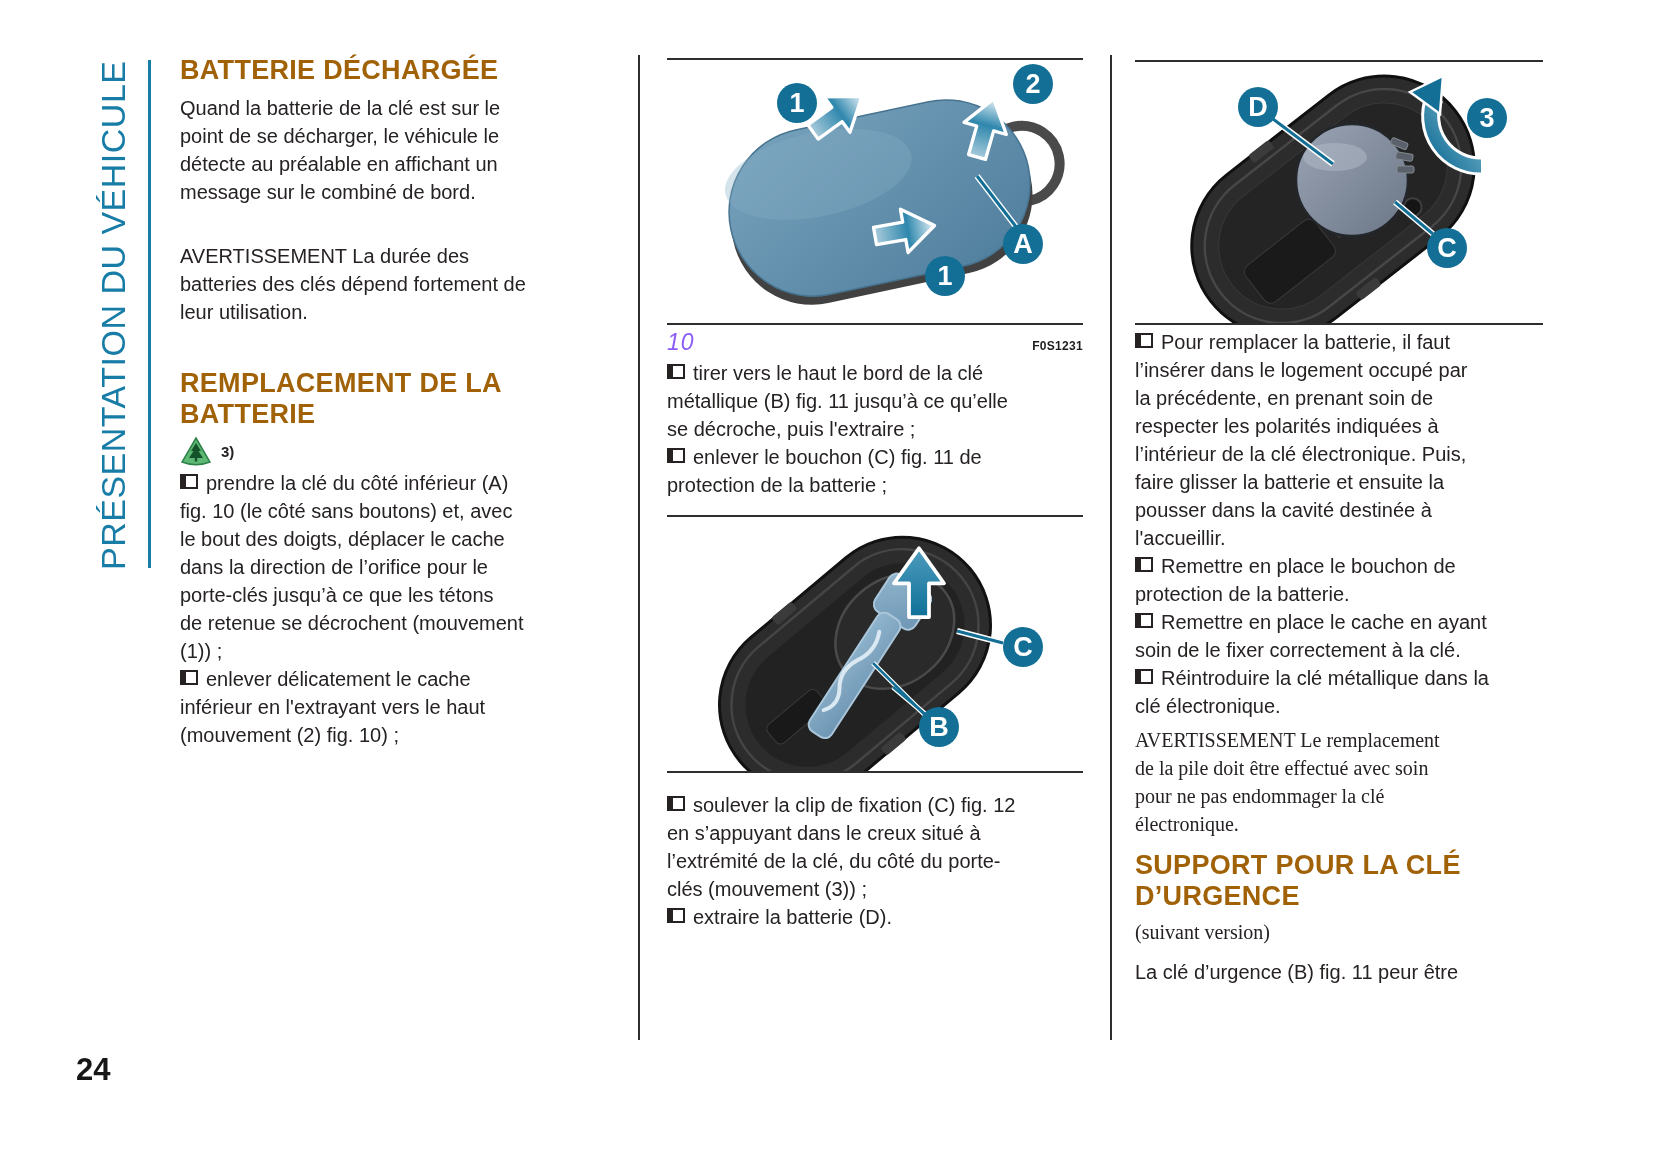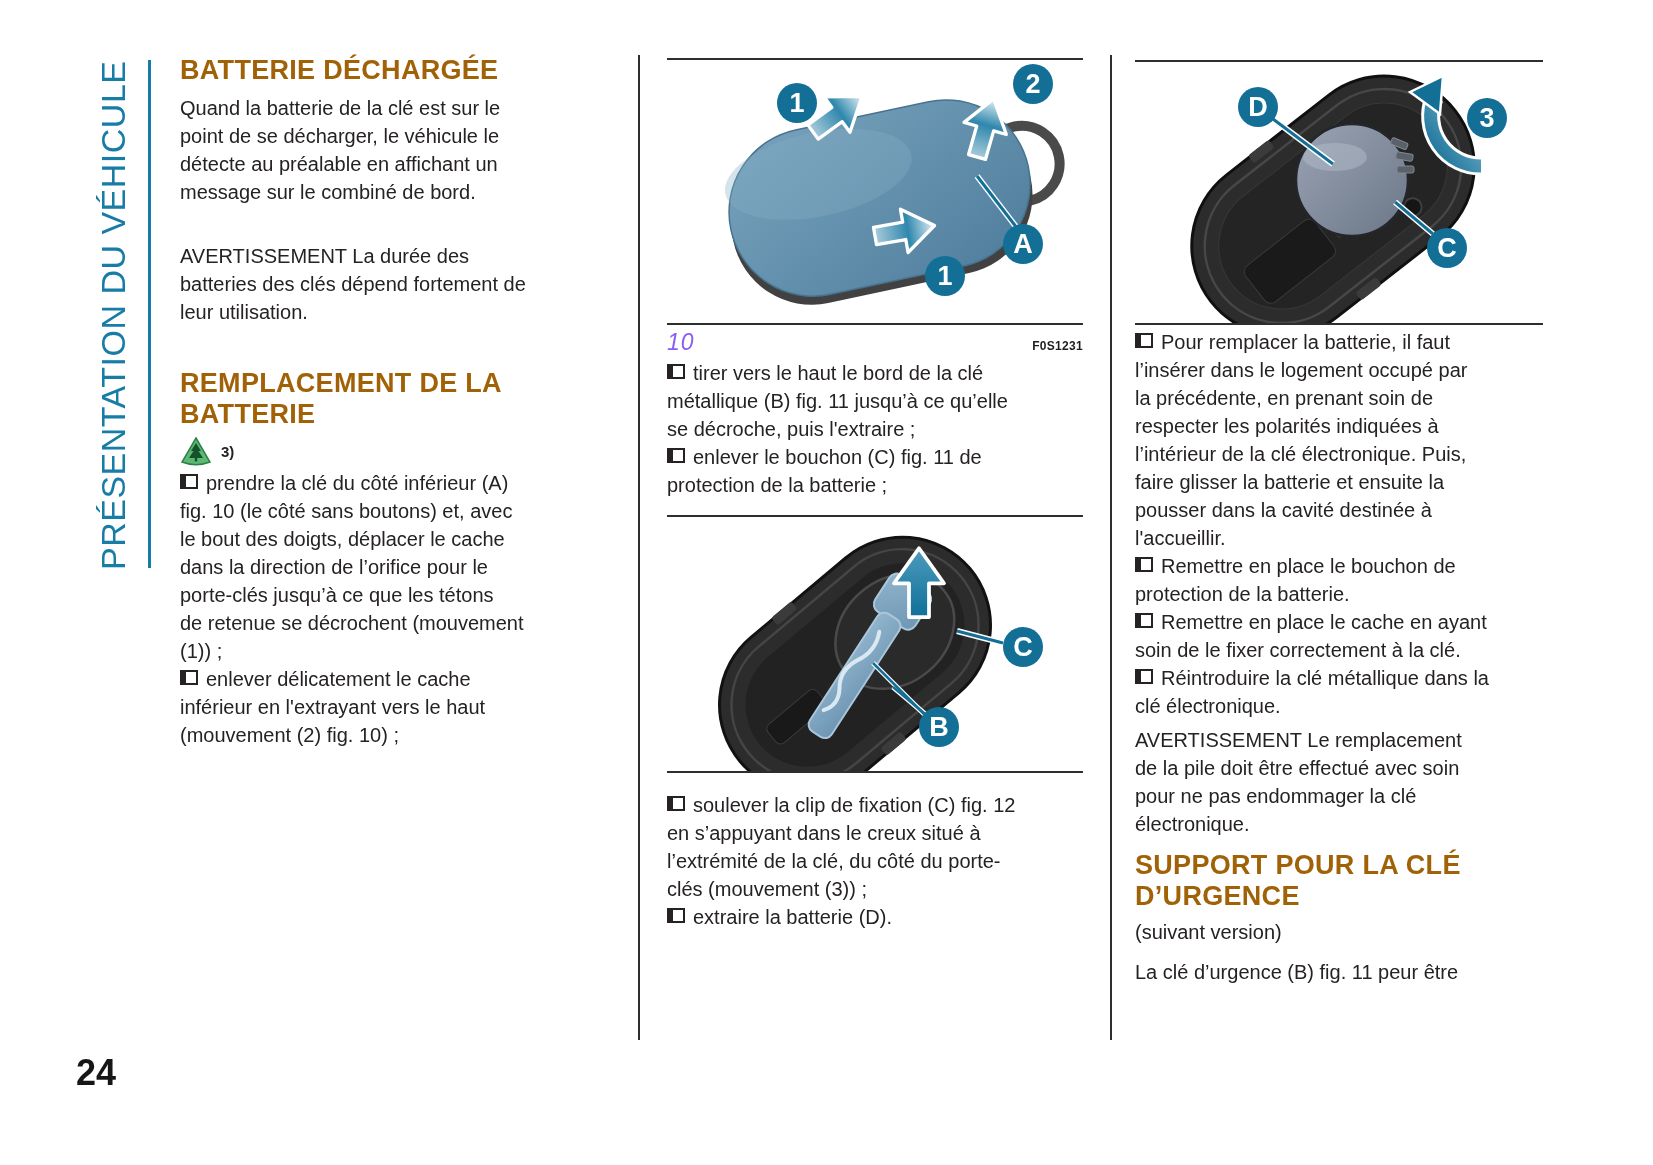--- a/index.html
+++ b/index.html
@@ -7,38 +7,38 @@
     width:1653px;height:1165px;position:relative;background:#ffffff;
     font-family:"Liberation Sans", sans-serif;color:#262222;overflow:hidden;
   }
   
   .vlabel{
     position:absolute;left:94px;top:56px;height:514px;
     writing-mode:vertical-rl;transform:rotate(180deg);
     font-size:34px;letter-spacing:.5px;color:#177ca6;white-space:nowrap;
   }
   .vrule{position:absolute;left:148px;top:60px;width:3px;height:508px;background:#177ca6;}
-  .pagenum{position:absolute;left:76px;top:1052px;font-size:36px;font-weight:bold;color:#161616;}
+  .pagenum{position:absolute;left:76px;top:1052px;font-size:31px;font-weight:bold;color:#161616;}
   
   .divider{position:absolute;top:55px;width:2px;height:985px;background:#2e2e2e;}
   .d1{left:638px;} .d2{left:1110px;}
   
   .col{position:absolute;top:55px;}
   .col1{left:180px;width:408px;}
   .col2{left:667px;width:416px;}
   .col3{left:1135px;width:408px;}
   
   .h-teal{color:#a16207;font-weight:bold;font-size:27px;line-height:31px;letter-spacing:.3px;white-space:pre-line;margin:0;}
   .body-text{font-size:20px;line-height:28px;white-space:pre-line;margin:0;}
   .bullet .sq{
     display:inline-block;width:10px;height:11px;border:2.5px solid #262222;
     border-left-width:6px;margin-right:8px;vertical-align:1px;
   }
   .mt8{margin-top:8px;} .mt16{margin-top:16px;} .mt17{margin-top:3px;} .mt18{margin-top:18px;}
-  .mt36{margin-top:36px;} .mt42{margin-top:42px;} .mt6{margin-top:6px;} .mt12{margin-top:12px;}
+  .mt36{margin-top:36px;} .mt42{margin-top:42px;} .mt6{margin-top:6px;font-family:Liberation Serif, serif;} .mt12{margin-top:12px;}
   
   .fig{border-top:2px solid #2e2e2e;border-bottom:2px solid #2e2e2e;}
   .fig svg{display:block;}
   .figcap{display:flex;justify-content:space-between;align-items:baseline;margin-top:4px;}
   .fignum{font-size:23px;color:#8b5cf6;letter-spacing:1px;font-style:italic;}
   .figcode{font-size:12px;font-weight:bold;color:#1d1d1d;letter-spacing:.3px;}
   
   .badge circle{fill:#136f96;}
   .badge text{fill:#ffffff;font-size:27px;font-weight:bold;text-anchor:middle;font-family:"Liberation Sans",sans-serif;}
   

